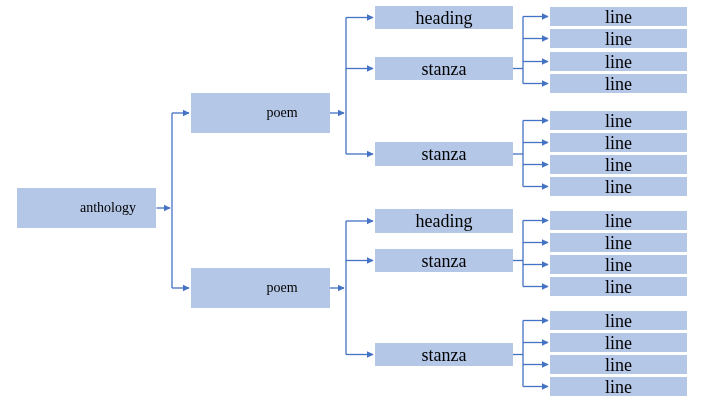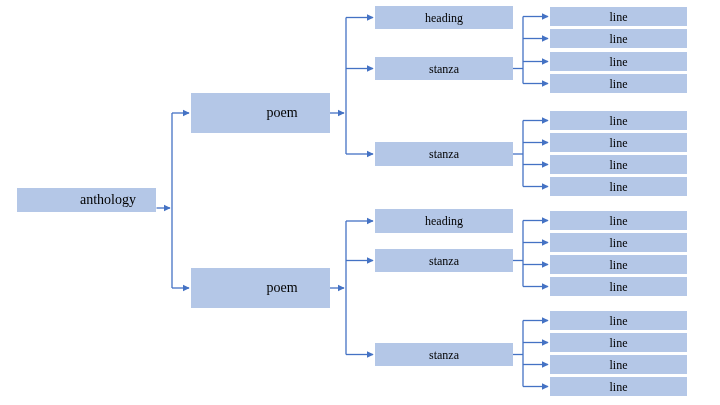--- a/index.html
+++ b/index.html
@@ -31,21 +31,21 @@
     fill: none;
   }
   .arrowhead { fill: var(--connector); }
   .node {
     position: absolute;
     background: var(--node-fill);
     color: var(--text-color);
     display: flex;
     align-items: center;
     justify-content: center;
-    font-size: 12px;
+    font-size: 18px;
     line-height: 1;
     white-space: nowrap;
   }
   .node.big { font-size: 14px; padding-left: 43px; }
 </style>
 </head>
 <body>
 
 <div class="canvas">
 
@@ -109,21 +109,21 @@
     <g>
       <line class="conn" x1="513" y1="354.5" x2="523" y2="354.5"></line>
       <line class="conn" x1="523" y1="320.5" x2="523" y2="386.5"></line>
       <line class="conn" x1="523" y1="320.5" x2="548" y2="320.5" marker-end="url(#arrow)"></line>
       <line class="conn" x1="523" y1="342.5" x2="548" y2="342.5" marker-end="url(#arrow)"></line>
       <line class="conn" x1="523" y1="364.5" x2="548" y2="364.5" marker-end="url(#arrow)"></line>
       <line class="conn" x1="523" y1="386.5" x2="548" y2="386.5" marker-end="url(#arrow)"></line>
     </g>
   </svg>
 
-  <div class="node big" style="left:17px;top:188px;width:139px;height:24px">anthology</div>
+  <div class="node big" style="left:17px;top:188px;width:139px;height:40px">anthology</div>
 
   <div class="node big" style="left:191px;top:93px;width:139px;height:40px">poem</div>
   <div class="node big" style="left:191px;top:268px;width:139px;height:40px">poem</div>
 
   <div class="node" style="left:375px;top:6px;width:138px;height:23px">heading</div>
   <div class="node" style="left:375px;top:57px;width:138px;height:23px">stanza</div>
   <div class="node" style="left:375px;top:142px;width:138px;height:24px">stanza</div>
 
   <div class="node" style="left:375px;top:209px;width:138px;height:24px">heading</div>
   <div class="node" style="left:375px;top:249px;width:138px;height:23px">stanza</div>

